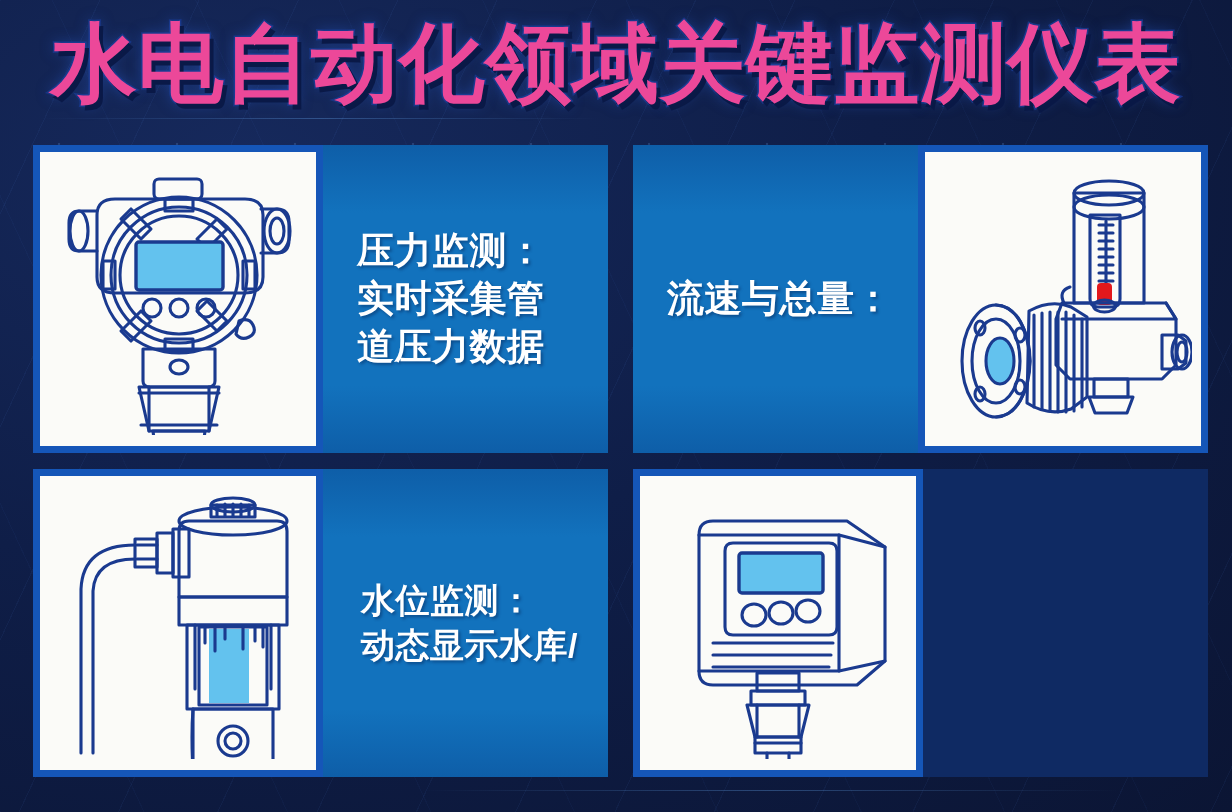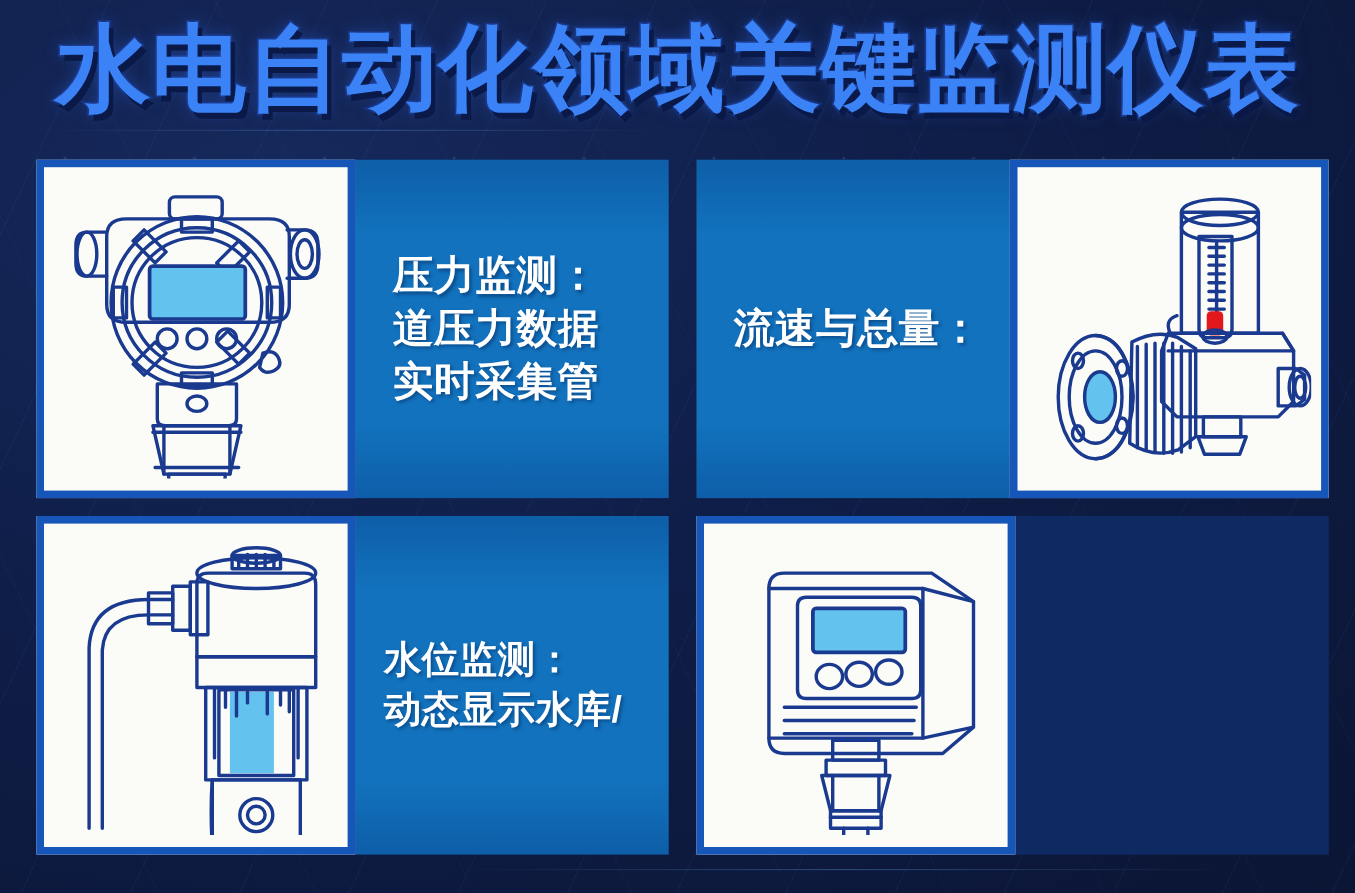--- a/index.html
+++ b/index.html
@@ -50,21 +50,21 @@
     width: 1232px;
     height: 118px;
     display: flex;
     align-items: center;
     justify-content: center;
   }
   .title {
     font-size: 86px;
     line-height: 96px;
     font-weight: bold;
-    color: #3b82f6;
+    color: #ec4899;
     letter-spacing: 1px;
     white-space: nowrap;
     -webkit-text-stroke: 3px #17337f;
     paint-order: stroke fill;
     text-shadow:
       4px 5px 0 rgba(10,24,70,0.95),
       0 0 14px rgba(40,90,200,0.55);
   }
   
   .grid {
@@ -96,21 +96,21 @@
   .icon-pane svg { display: block; }
   .text-pane {
     background: linear-gradient(180deg, #0e5ea8 0%, #1272bd 22%, #1272bd 78%, #0e5ea8 100%);
     display: flex;
     flex-direction: column;
     justify-content: center;
     padding-left: 34px;
     padding-right: 10px;
     box-sizing: border-box;
   }
-  .text-pane.narrow { padding-left: 26px; }
+  .text-pane.narrow { padding-left: 38px; }
   .card-line {
     color: #ffffff;
     font-size: 37px;
     line-height: 48px;
     font-weight: bold;
     letter-spacing: 0.5px;
     text-shadow: 2px 2px 3px rgba(5,30,80,0.45);
     white-space: nowrap;
   }
   .card-line.smaller { font-size: 34px; line-height: 45px; }
@@ -178,22 +178,22 @@
 
             <path d="M100 268 h52 l-6 48 h-40 z"></path>
             <path d="M101 277 h50 M102 286 h48 M103 295 h46 M104 304 h44"></path>
 
             <path d="M110 316 h32 v14 h-32 z"></path>
           </svg>
         </span>
       </div>
       <div class="text-pane">
         <div class="card-line">压力监测：</div>
+        <div class="card-line">实时采集管</div>
         <div class="card-line">道压力数据</div>
-        <div class="card-line">实时采集管</div>
       </div>
     </div>
 
     <div class="card" style="grid-template-columns: 1fr 290px;">
       <div class="text-pane">
         <div class="card-line">流速与总量：</div>
       </div>
       <div class="icon-pane">
         <span>
           <svg width="258" height="272" viewBox="0 0 258 272" fill="none" stroke="#1a3a8f" stroke-width="3.1" stroke-linejoin="round" stroke-linecap="round">

